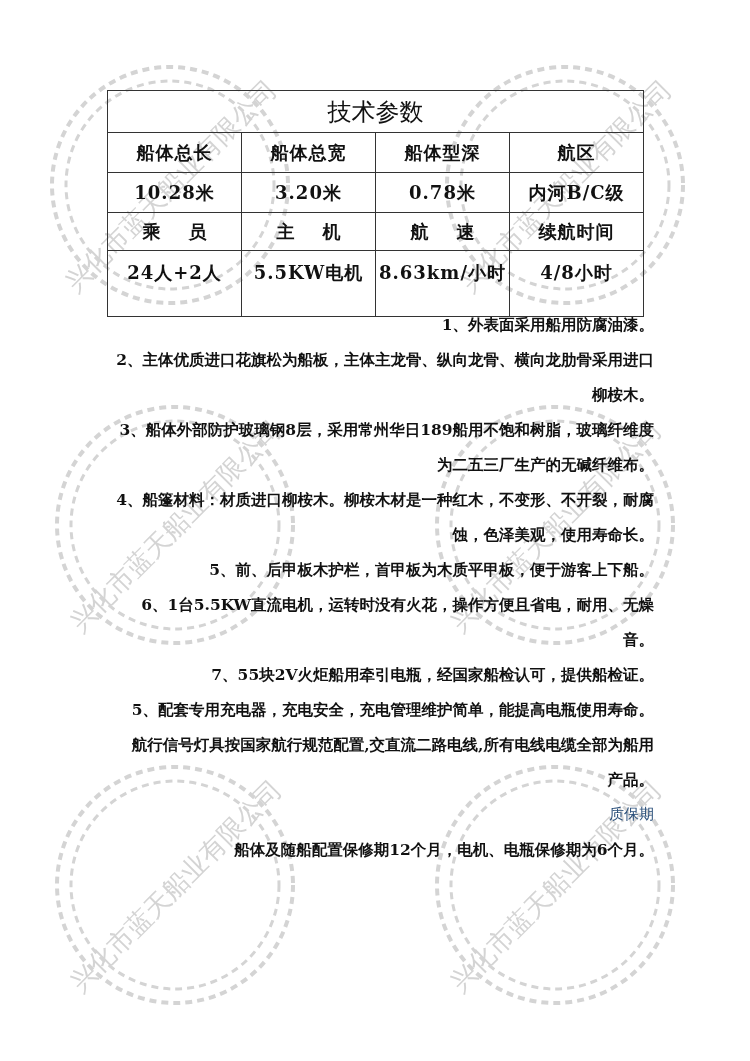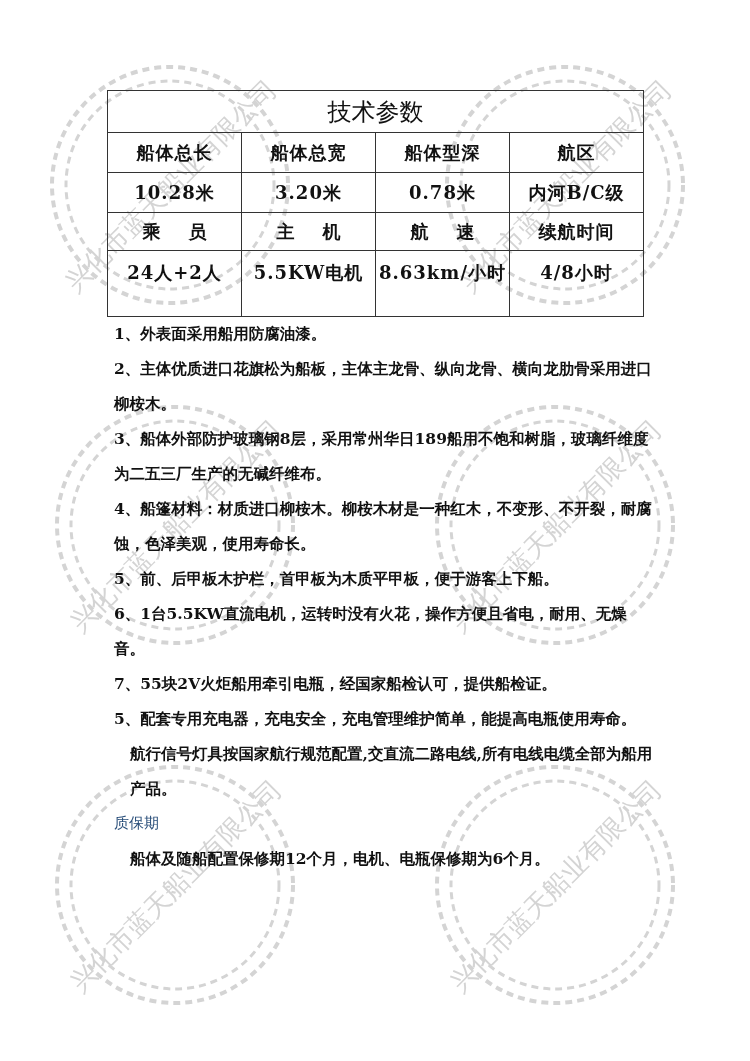--- a/index.html
+++ b/index.html
@@ -13,22 +13,22 @@
                border-collapse: collapse; table-layout: fixed; background: transparent; }
   table.spec td { border: 1.5px solid #333; text-align: center; font-size: 18px;
                   font-weight: bold; padding: 0; letter-spacing: 1px; }
   .title-cell { height: 41px; font-size: 24px !important; font-family: Liberation Sans, sans-serif; font-weight: normal !important; letter-spacing: 0 !important; }
   .r-h { height: 39px; }
   .r-v { height: 39px; }
   .r-h2 { height: 37px; }
   .r-v2 { height: 55px; vertical-align: top; padding-top: 10px !important; }
   .spaced { letter-spacing: 28px !important; padding-left: 28px !important; }
 
-  .body-text { position: absolute; left: 114px; top: 316px; width: 540px; font-size: 15.5px;
-               font-weight: bold; line-height: 35px; }
+  .body-text { position: absolute; left: 114px; top: 307px; width: 540px; font-size: 15.5px;
+               font-weight: bold; line-height: 35px; text-align: right; }
   .body-text p { margin: 0; }
   .section-h { color: #2a4f7a; font-weight: normal; font-family: "DejaVu Sans", sans-serif; font-size: 15px; margin: 0; line-height: 35px; }
   .indent { padding-left: 16px; }
 </style>
 </head>
 <body>
 
 <div class="watermark" style="left:45px;top:60px;">
   <svg viewBox="0 0 250 250">
     <circle cx="125" cy="125" r="118" fill="none" stroke="#d4d4d4" stroke-width="4" stroke-dasharray="7 5"></circle>

